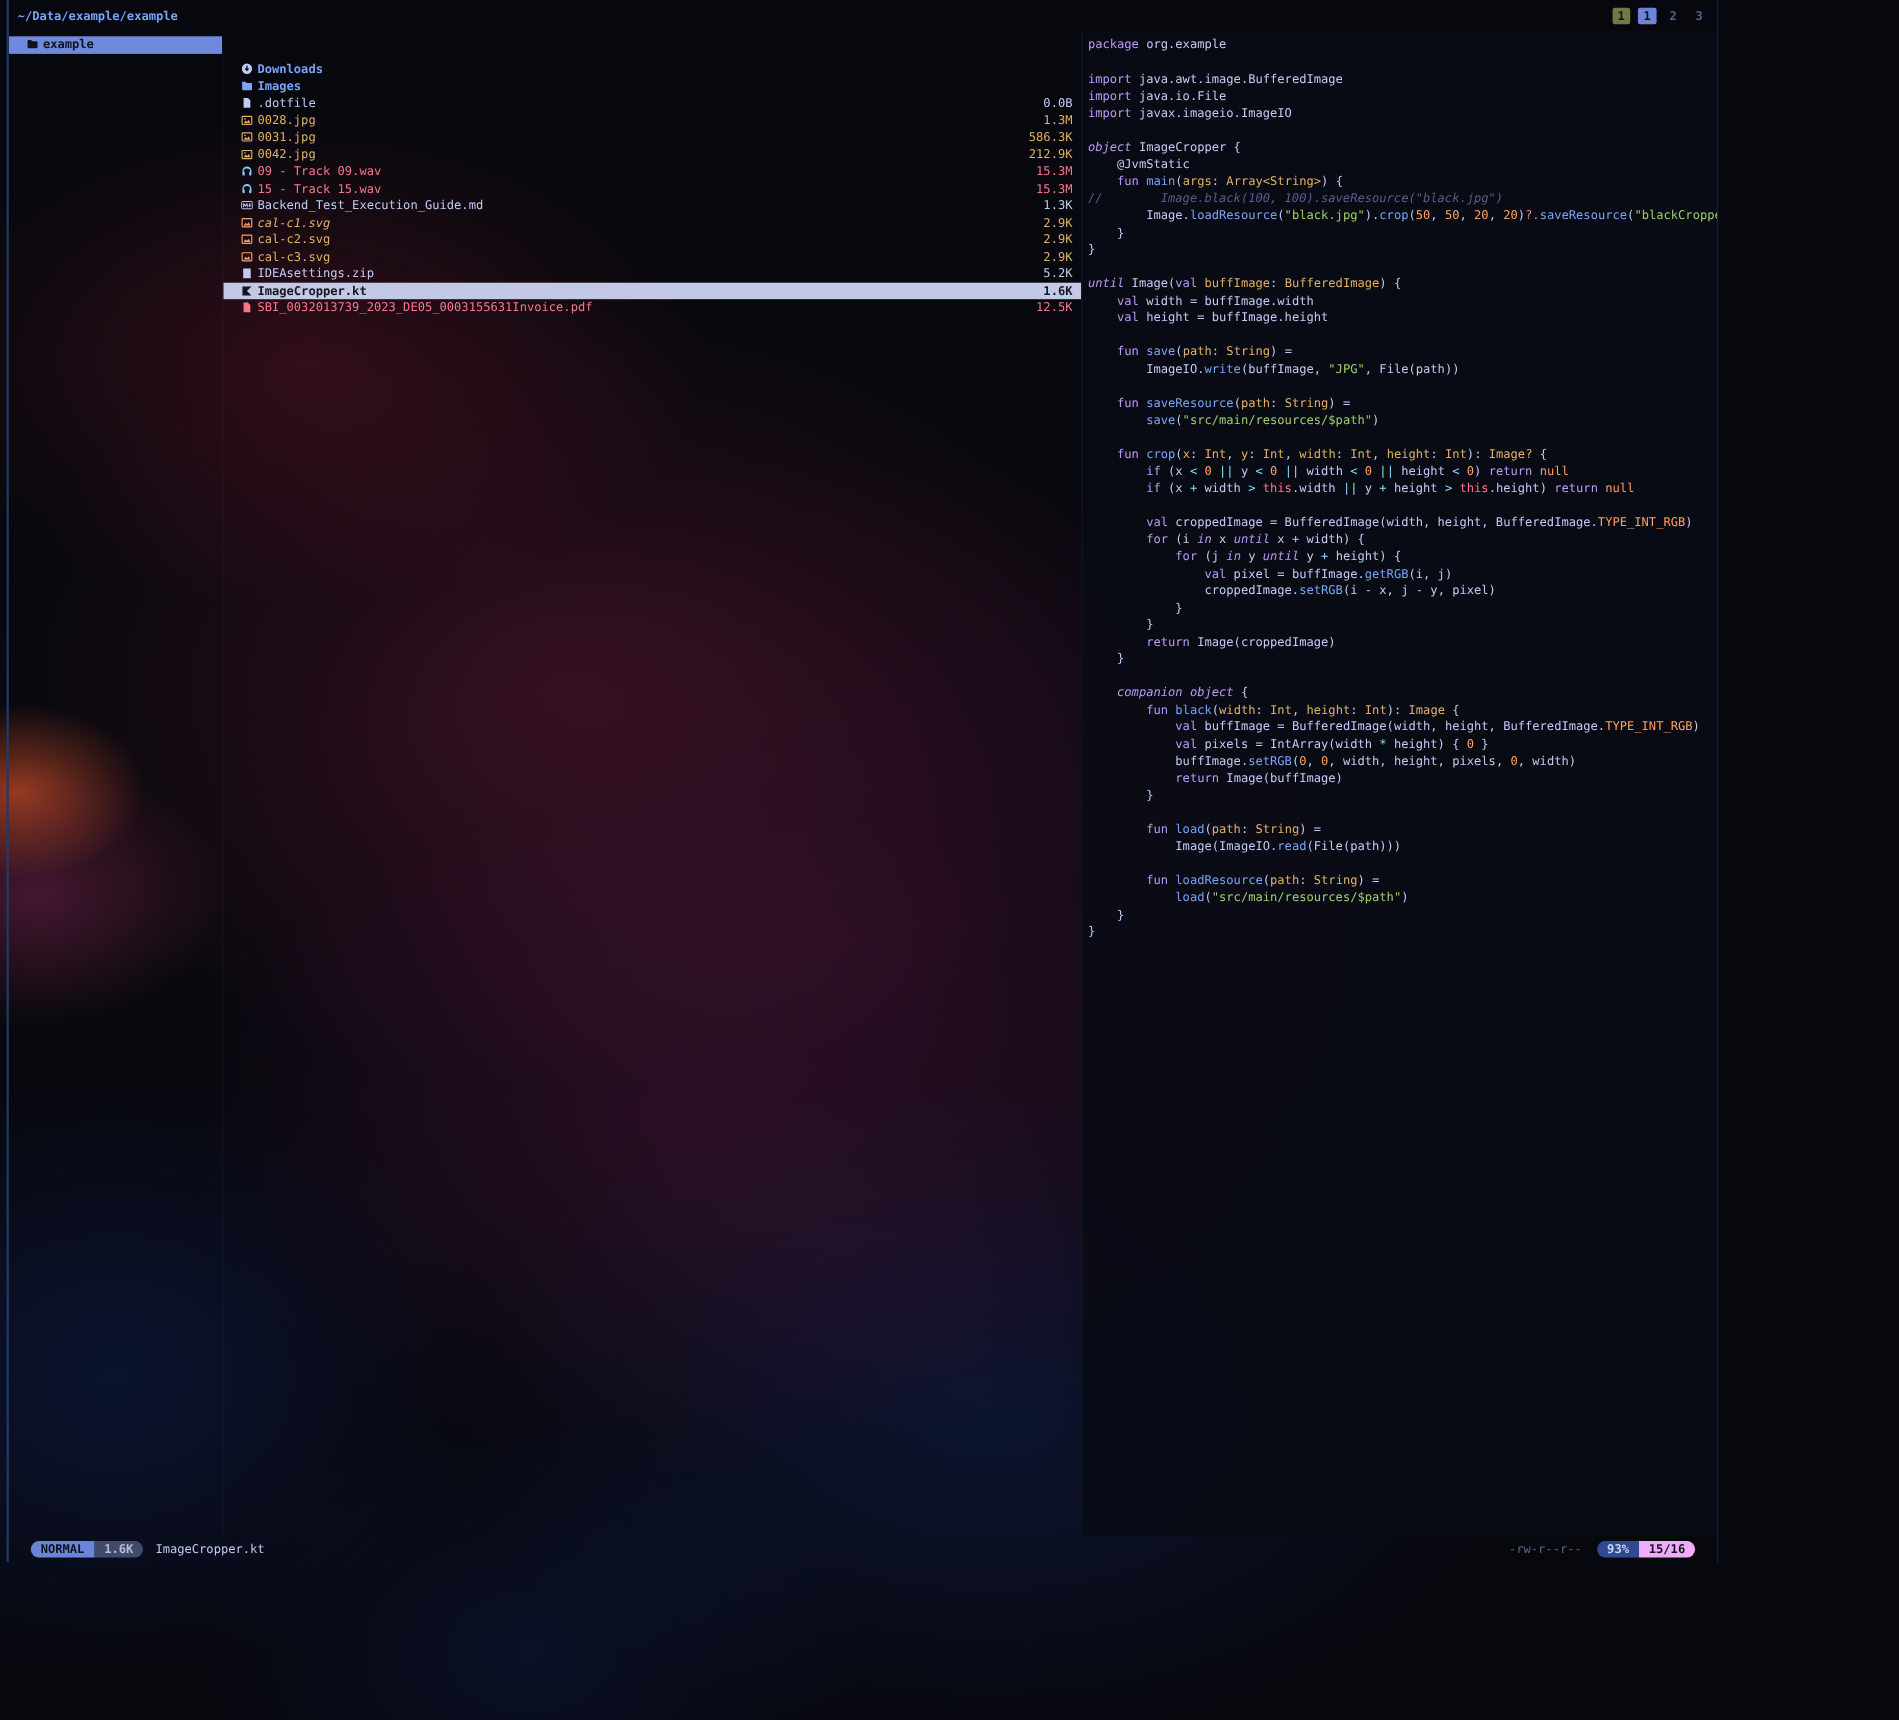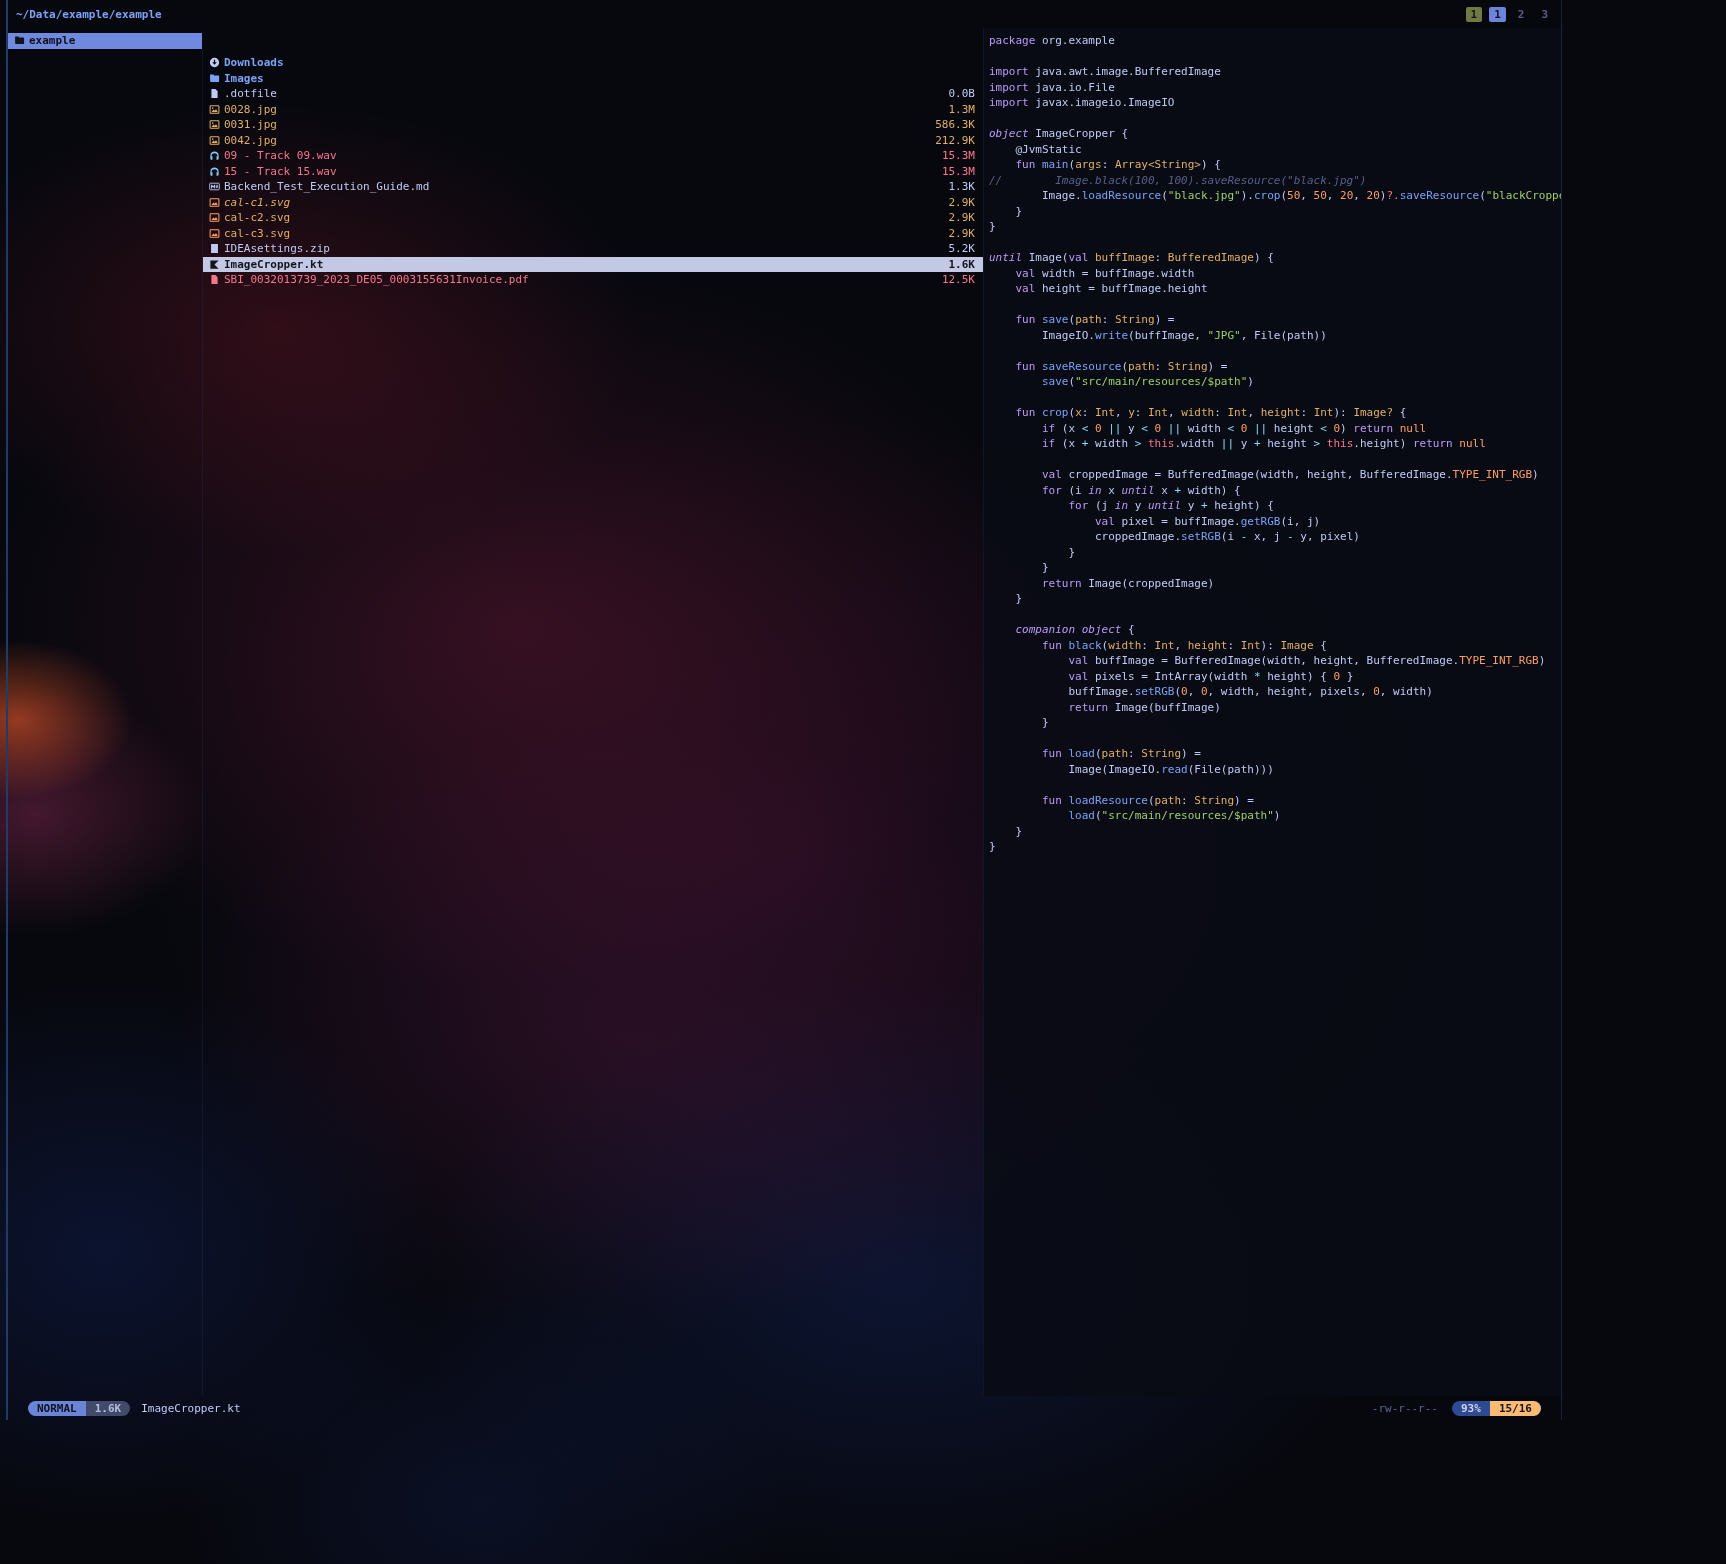--- a/index.html
+++ b/index.html
@@ -35,21 +35,21 @@
   .tab-active{ background:#6c84d9; color:#10121d; }
   .tab-inactive{ background:transparent; color:#565f89; }
   
   .panes{ flex:1; min-height:0; display:flex; }
   .pane{ overflow:hidden; padding-top:5px; }
   .pane-parent{ width:194px; flex:none; }
   .pane-files{ width:781px; flex:none; }
   .pane-preview{ flex:1; background:rgba(9,11,20,0.88); padding-left:5px; border-left:1px solid rgba(50,70,130,0.18); }
   .pane-files{ border-left:1px solid rgba(50,70,130,0.18);margin-top:22px; }
   
-  .row{ display:flex; align-items:center; height:15.5px; font-size:11px; padding:0 8px 0 6px; color:var(--c-white); }
+  .row{ display:flex; align-items:center; height:15.5px; font-size:11px; padding:0 8px 0 16px; color:var(--c-white); }
   .row.bold{ font-weight:bold; }
   .ficon{ width:15px; flex:none; display:inline-flex; align-items:center; }
   .ficon svg{ width:11px; height:11px; display:block; }
   .flabel{ flex:1; white-space:pre; overflow:hidden; }
   .fsize{ flex:none; white-space:pre; }
   .row.sel{ background:var(--c-selected_bg); font-weight:bold; }
   .row.sel, .row.sel .flabel, .row.sel .fsize, .row.sel .ficon{ color:var(--c-selected_fg) !important; }
   .pane-parent .row.sel{ background:var(--c-parent_selected_bg); }
   .pane-parent .row.sel, .pane-parent .row.sel .flabel, .pane-parent .row.sel .ficon{ color:var(--c-parent_selected_fg) !important; }
   
@@ -58,21 +58,21 @@
   
   .statusbar{ height:24px; flex:none; display:flex; align-items:center; justify-content:space-between;
               font-size:11px; padding:0 20px; }
   .sb-left,.sb-right{ display:flex; align-items:center; }
   .badge{ padding:1px 9px; font-weight:bold; }
   .badge-mode{ background:#6a84d8; color:#10121d; border-radius:8px 0 0 8px; }
   .badge-size{ background:#424a6b; color:#b6bddb; border-radius:0 8px 8px 0; }
   .sb-filename{ color:#c0caf5; margin-left:11px; }
   .perms{ color:#5a6491; margin-right:14px; }
   .badge-pct{ background:#2f4a93; color:#cdd4ee; border-radius:8px 0 0 8px; }
-  .badge-pos{ background:#fdba74; color:#10121d; border-radius:0 8px 8px 0; }
+  .badge-pos{ background:#f0abfc; color:#10121d; border-radius:0 8px 8px 0; }
 </style>
 <style>.tk-kw{color:#bb9af7}.tk-kwi{color:#bb9af7}.tk-fn{color:#7aa2f7}.tk-ty{color:#e0af68}.tk-st{color:#9ece6a}.tk-nu{color:#ff9e64}.tk-cm{color:#565f89}.tk-pl{color:#c0caf5}.tk-op{color:#89ddff}.tk-th{color:#f7768e}.tk-co{color:#ff9e64}</style></head>
 <body>
 
 <div class="screen">
   <div class="terminal">
 
     <div class="topbar">
       <span class="path">~/Data/example/example</span>
       <div class="tabs" id="tabs">

